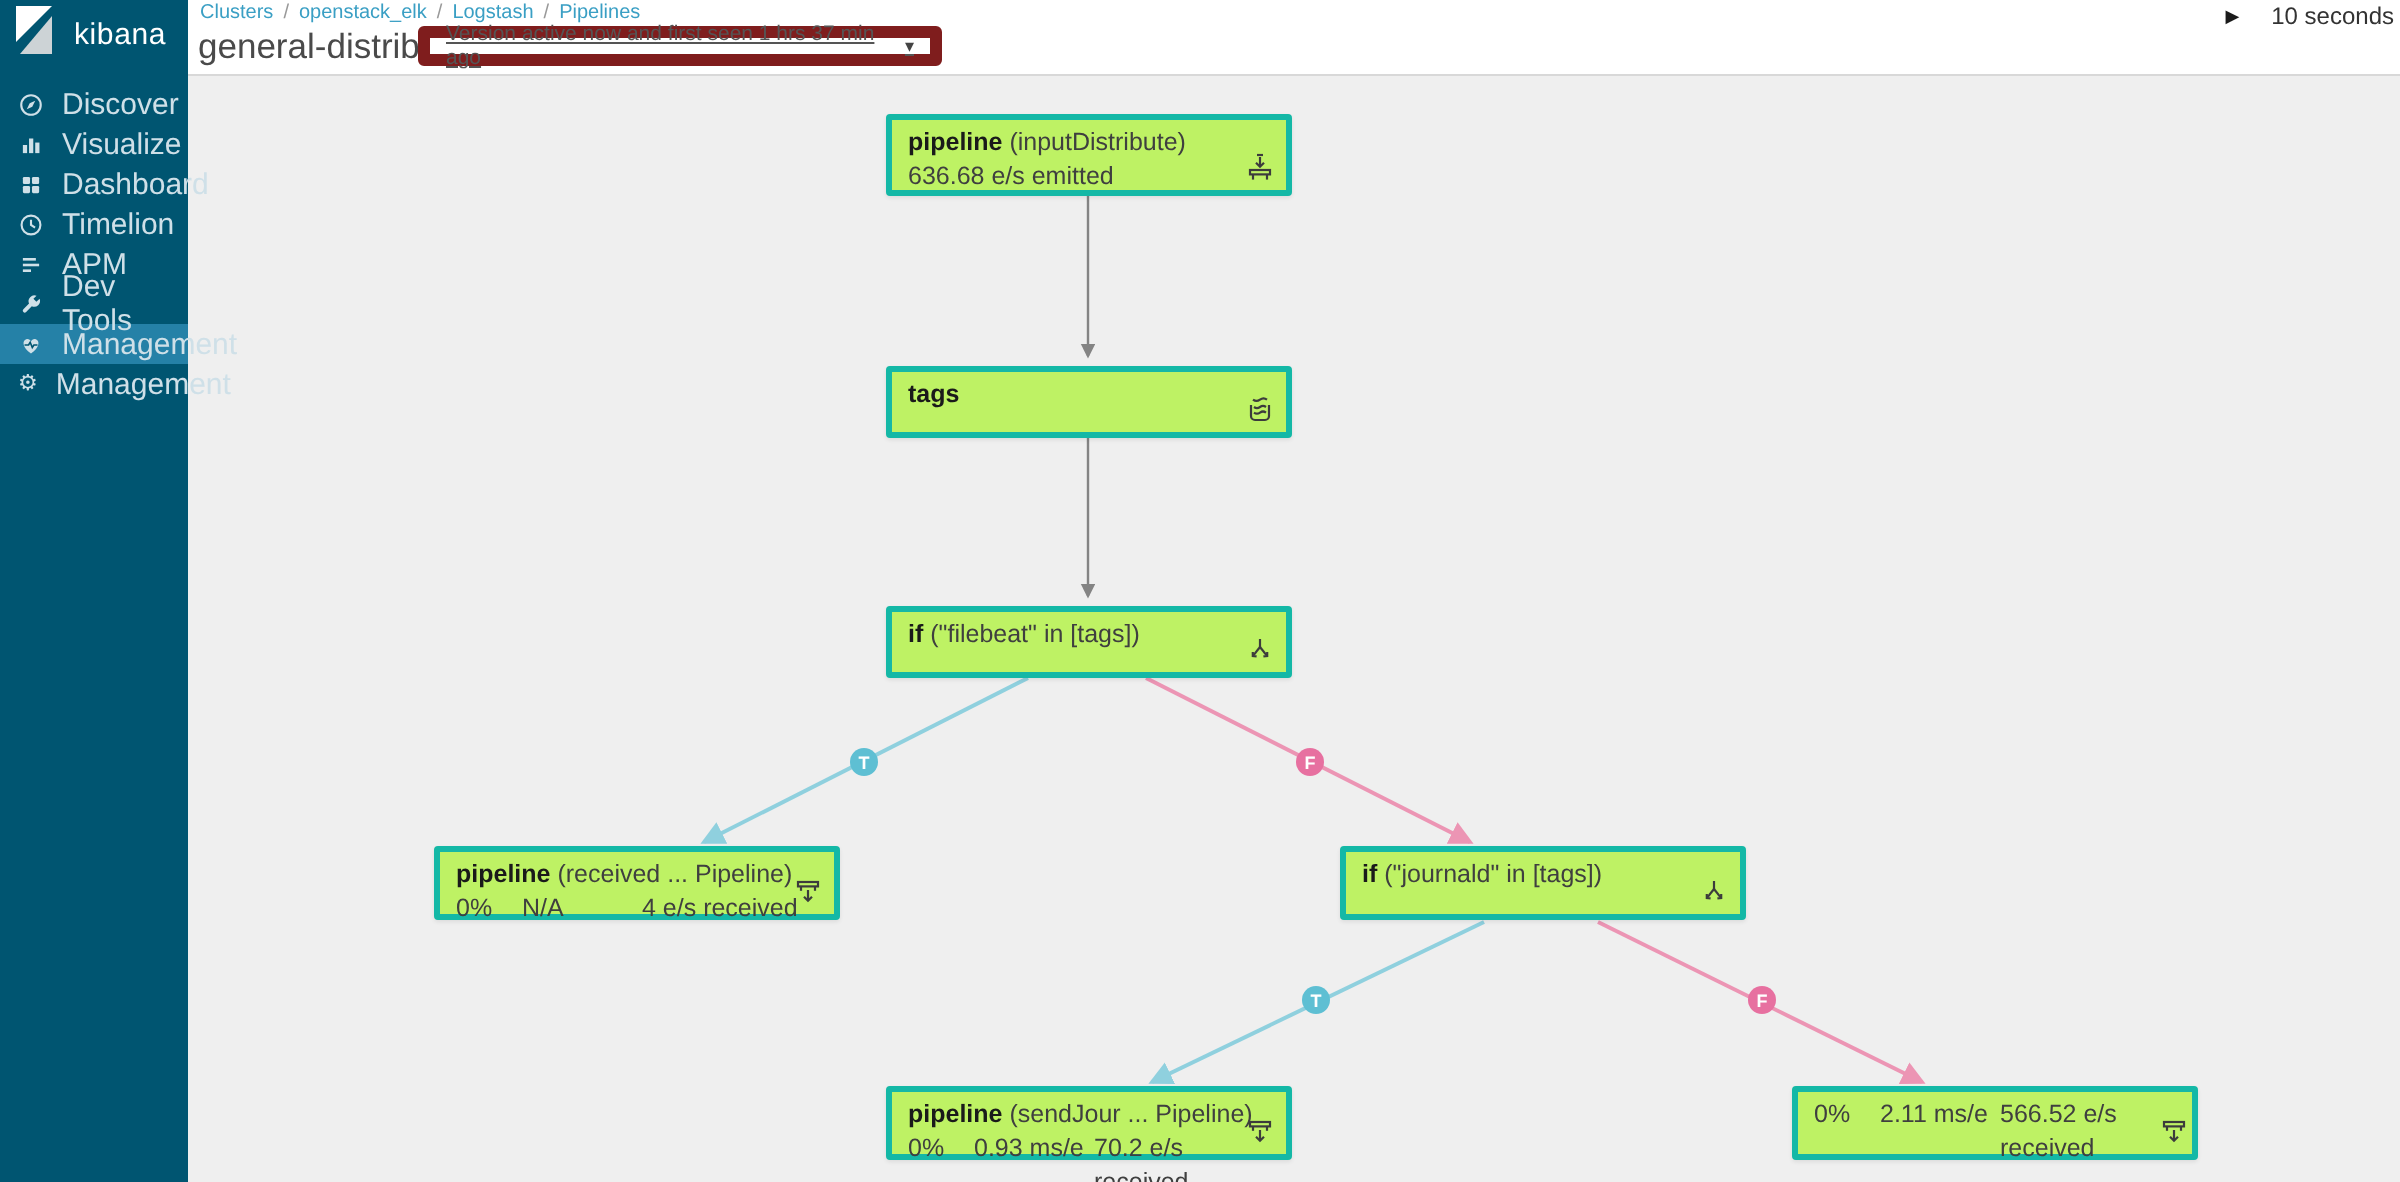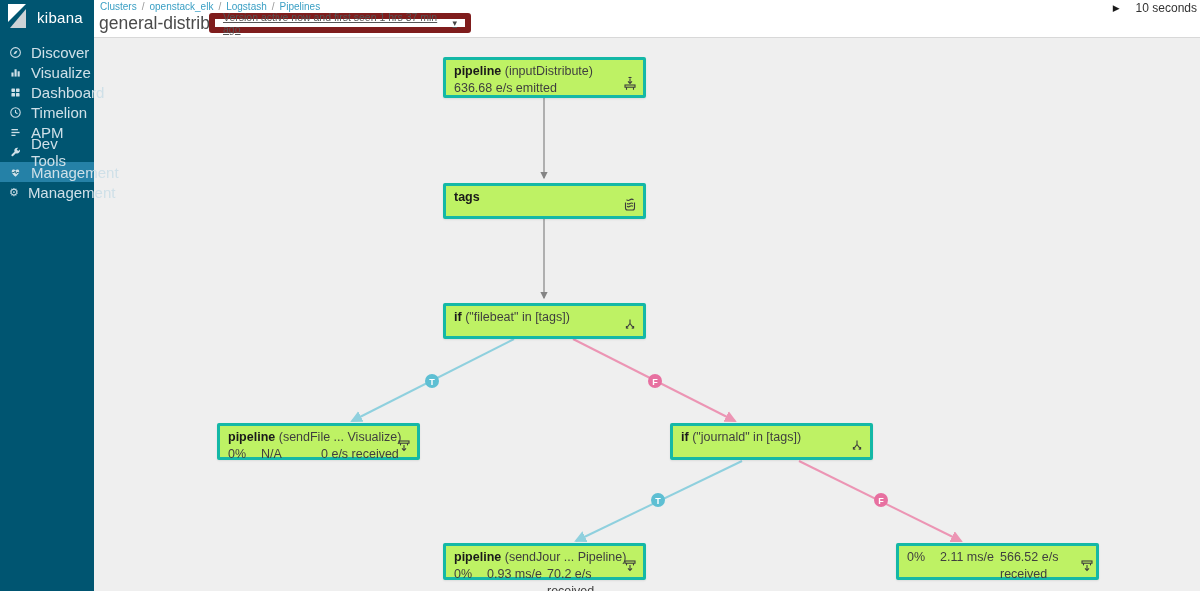--- a/index.html
+++ b/index.html
@@ -240,25 +240,25 @@
           <line x1="8" y1="2.5" x2="8" y2="6.5"></line>
           <line x1="8" y1="6.5" x2="4.6" y2="10.8"></line>
           <line x1="8" y1="6.5" x2="11.4" y2="10.8"></line>
           <polyline points="4.4,9 4.4,11 6.3,11.2"></polyline>
           <polyline points="11.6,9 11.6,11 9.7,11.2"></polyline>
         </svg>
       </span>
     </div>
 
     <div class="node" style="left:123px; top:385px; height:37px;">
-      <div class="node-title"><span class="kw">pipeline</span> <span>(sendFile ... Visualize)</span></div>
+      <div class="node-title"><span class="kw">pipeline</span> <span>(received ... Pipeline)</span></div>
       <div class="node-stats">
         <span class="s1">0%</span>
         <span class="s2">N/A</span>
-        <span class="s3">0 e/s received</span>
+        <span class="s3">4 e/s received</span>
       </div>
       <span class="node-icon">
         <svg viewBox="0 0 16 16" fill="none" stroke="currentColor" stroke-width="1.1">
           <rect x="3" y="3" width="10" height="2.2"></rect>
           <line x1="4.5" y1="5.2" x2="4.5" y2="7.4"></line>
           <line x1="11.5" y1="5.2" x2="11.5" y2="7.4"></line>
           <line x1="8" y1="7" x2="8" y2="12"></line>
           <polyline points="6,10.4 8,12.4 10,10.4"></polyline>
         </svg>
       </span>

